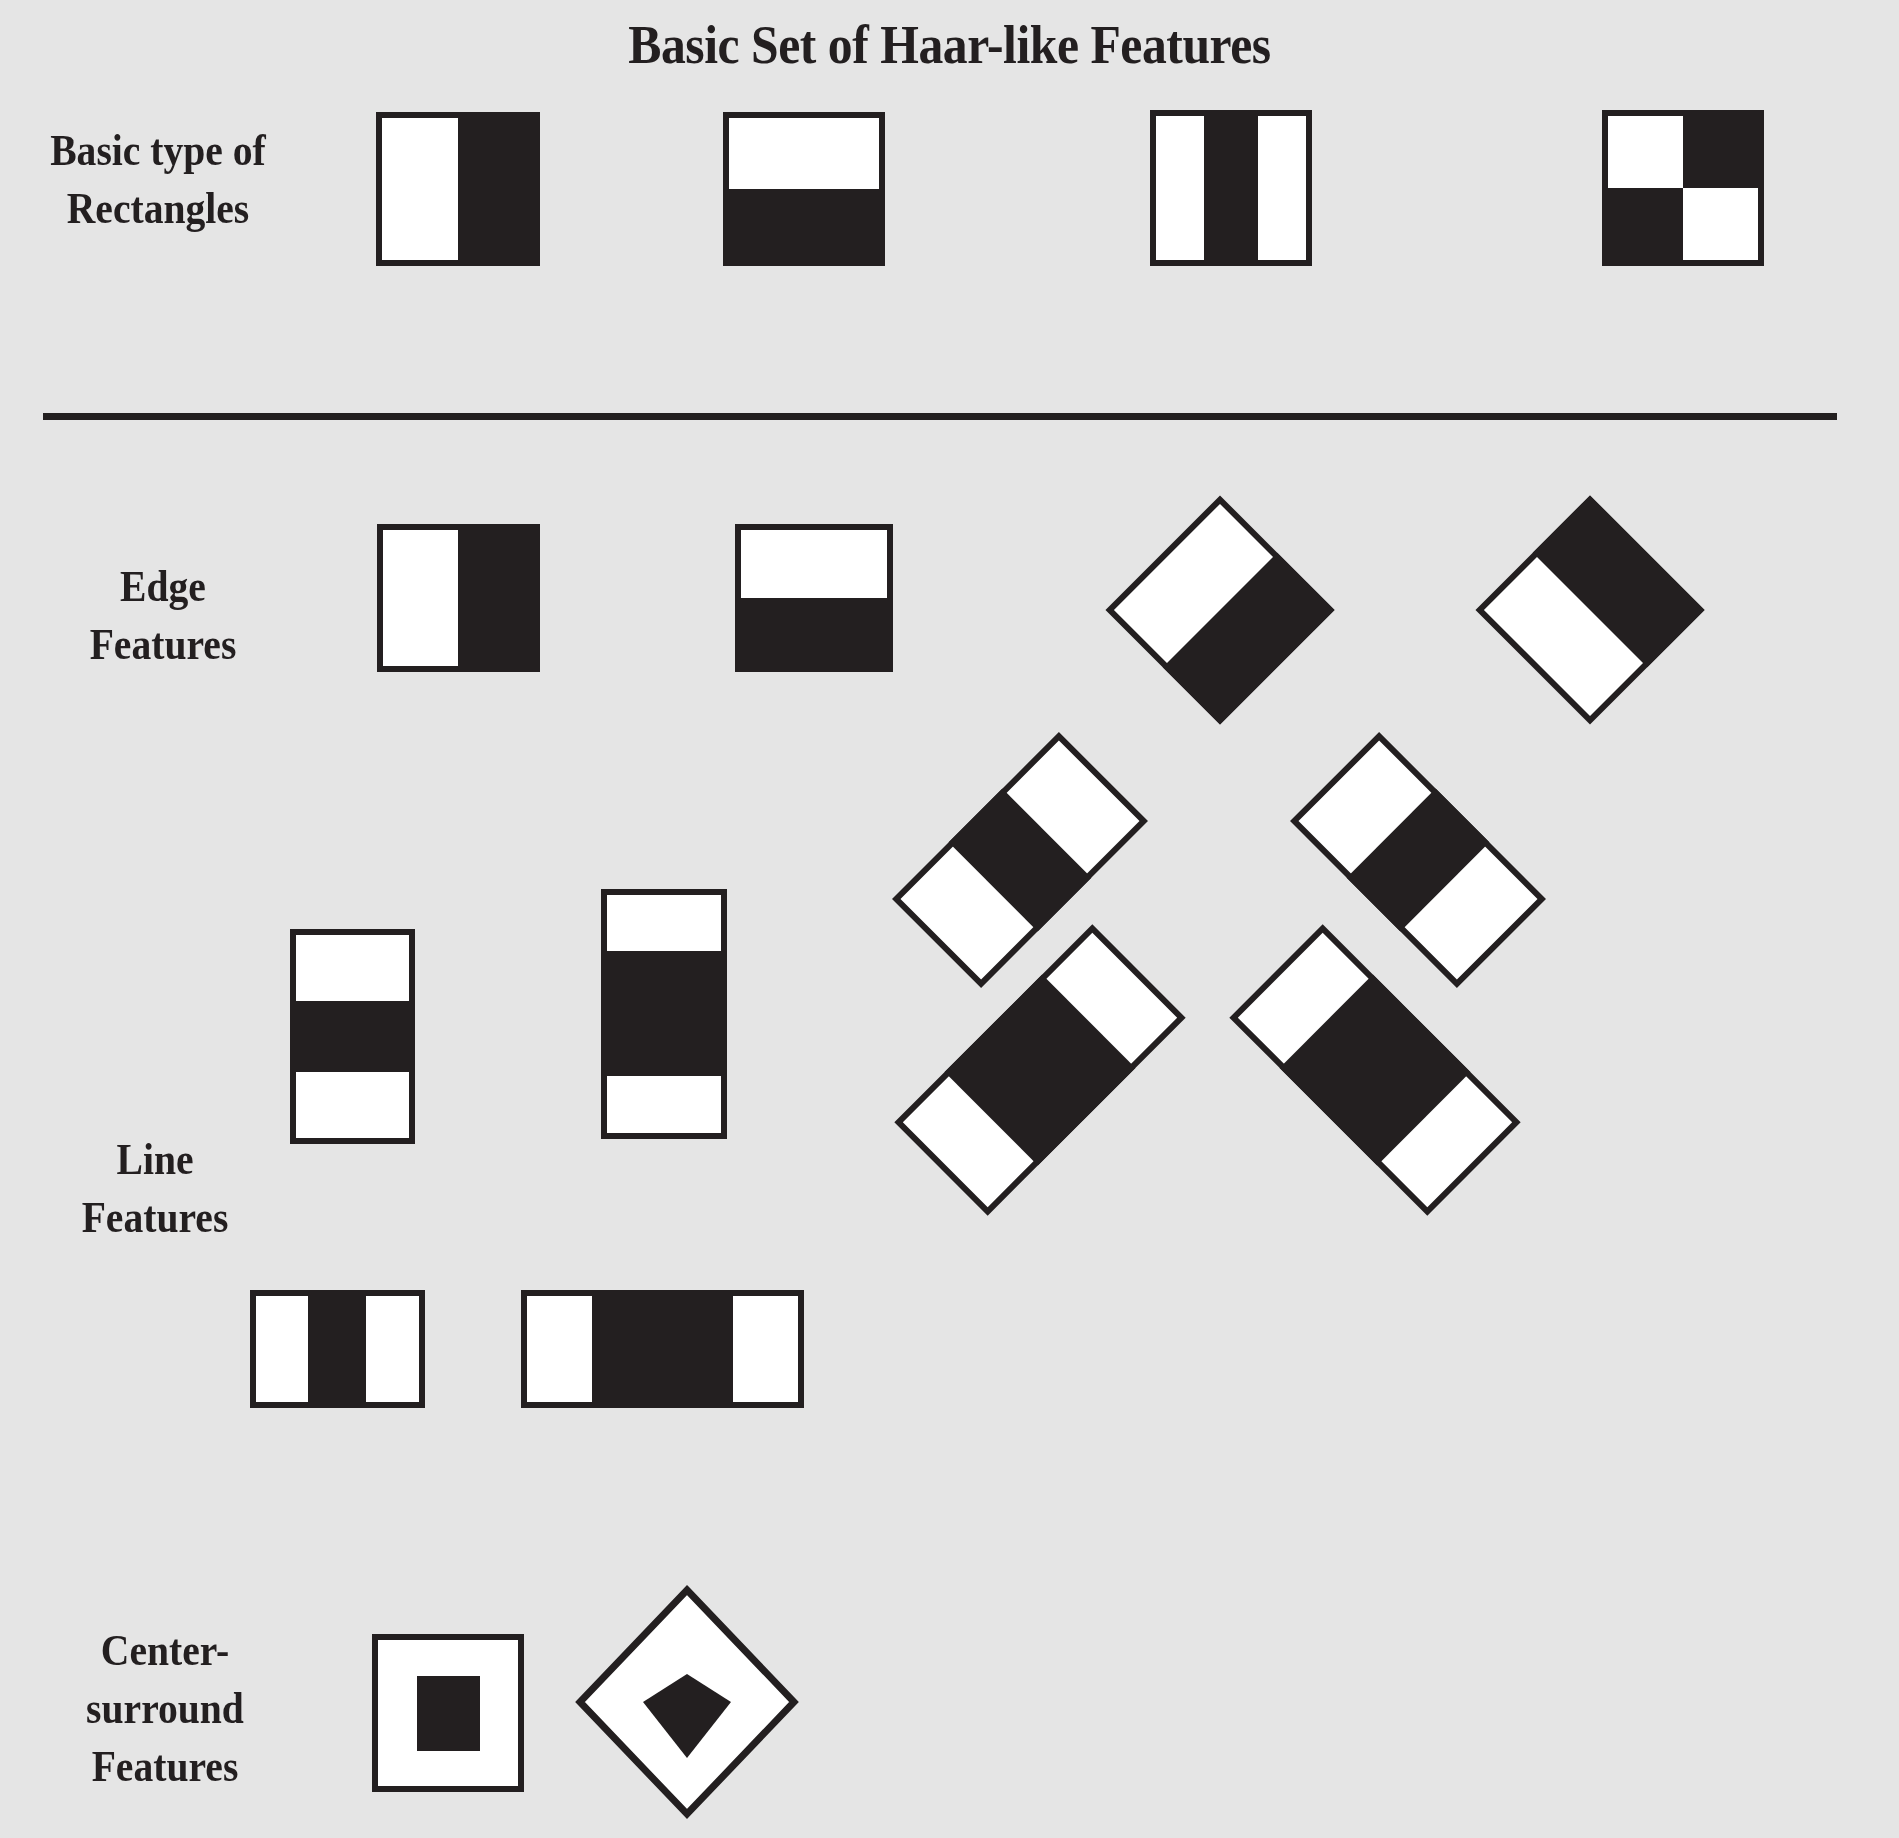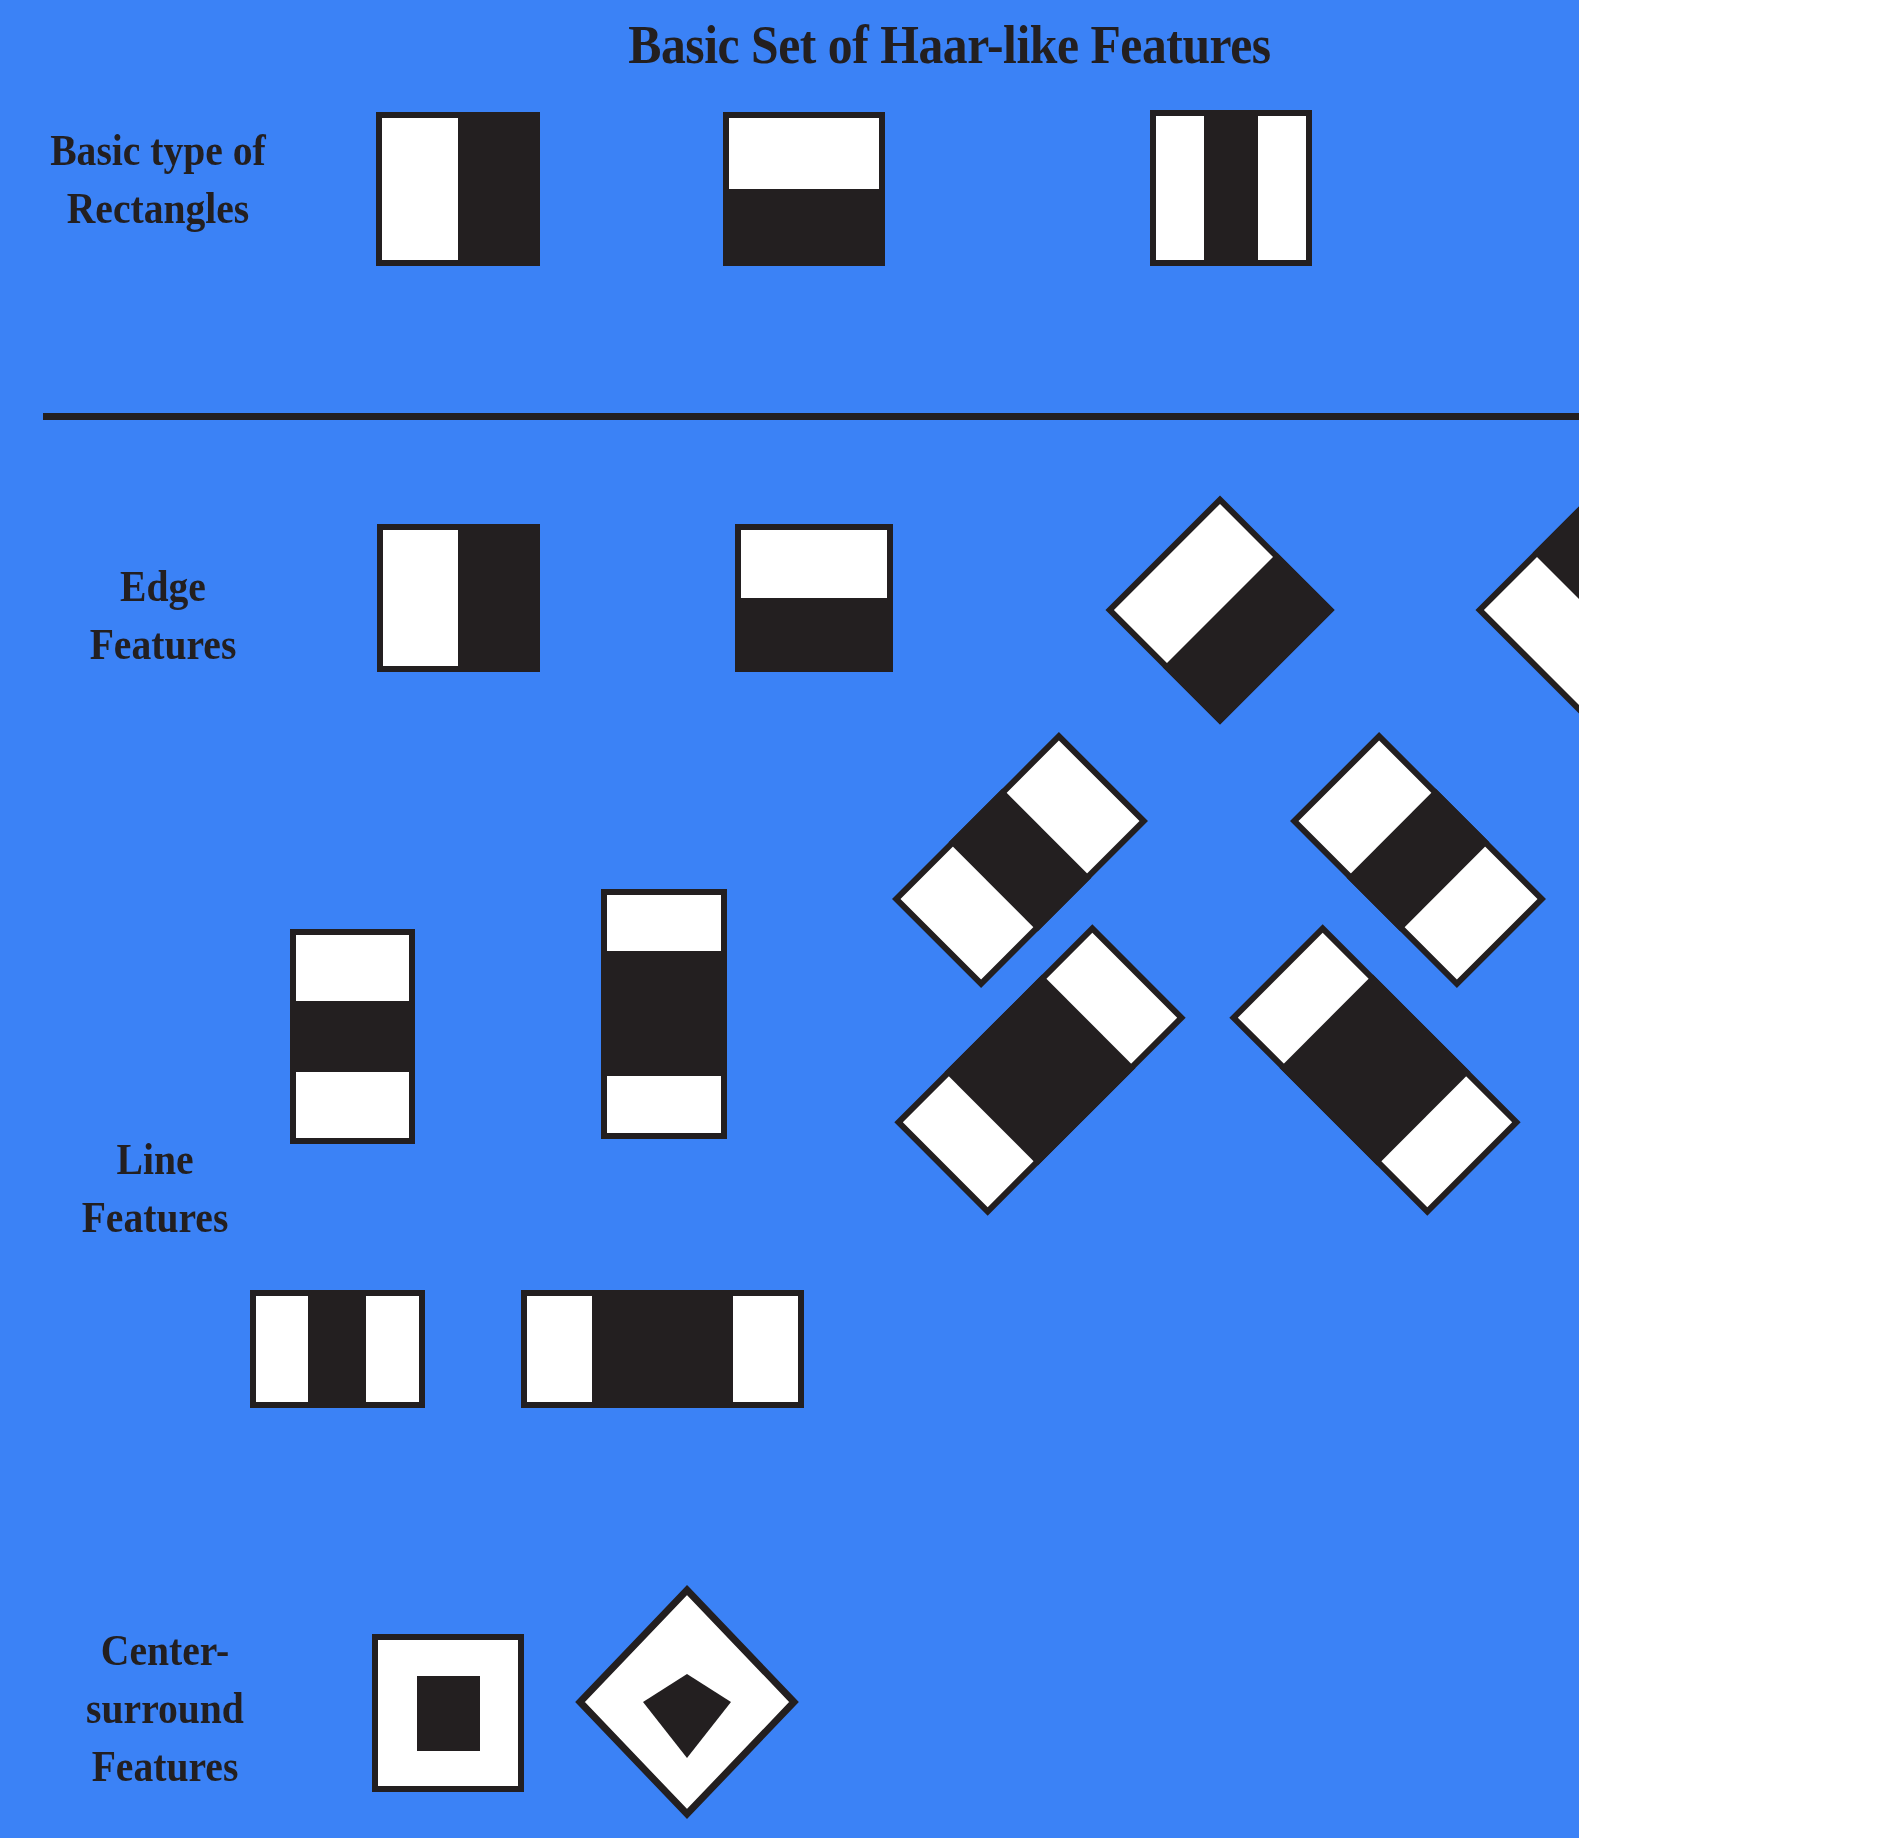--- a/index.html
+++ b/index.html
@@ -6,23 +6,23 @@
     margin: 0;
     padding: 0;
     background: #ffffff;
   }
   body {
     font-family: "Liberation Serif", "DejaVu Serif", serif;
     color: #231f20;
   }
   #figure {
     position: relative;
-    width: 1579px;
+    width: 1899px;
     height: 1838px;
-    background: #3b82f6;
+    background: #e5e5e5;
     overflow: hidden;
     font-family: Liberation Serif, serif;
   }
   #figure-title {
     position: absolute;
     left: 0;
     top: 14px;
     width: 1899px;
     text-align: center;
     font-size: 54px;

